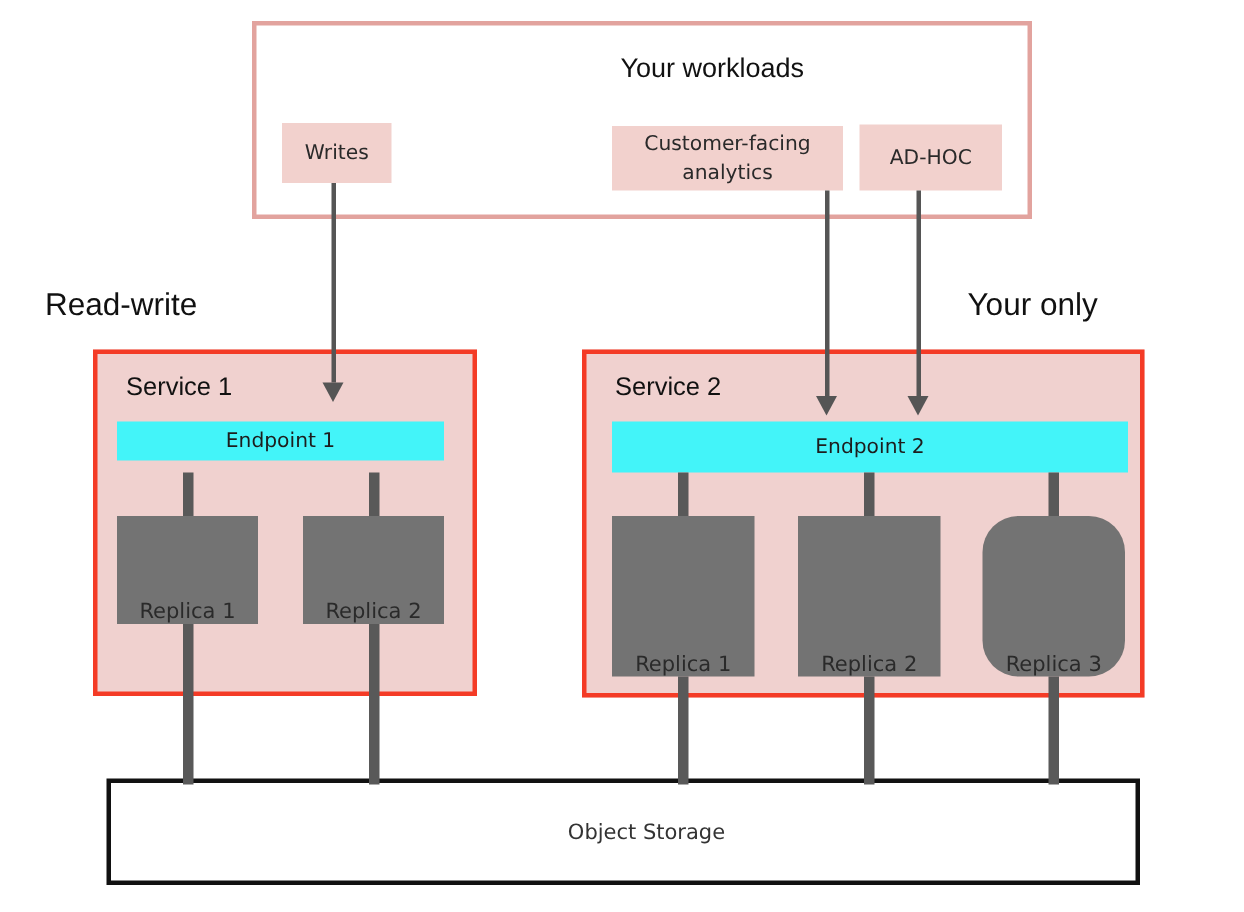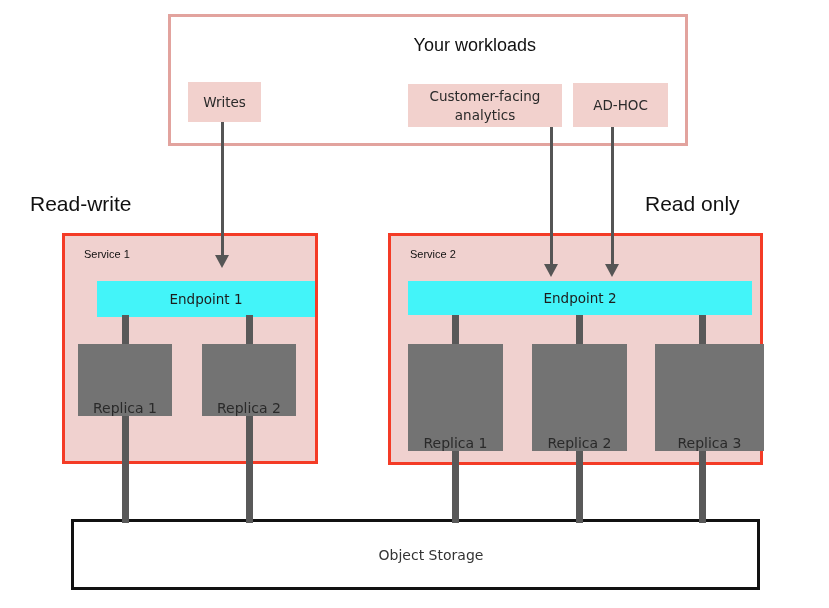--- a/index.html
+++ b/index.html
@@ -17,21 +17,21 @@
   .wl-label{
     background:#f2d1cd;display:flex;align-items:center;justify-content:center;
     font-size:13.5px;color:#2a2a2a;text-align:center;line-height:1.35;
   }
 
   
   .mode-label{font-family:"Liberation Sans",sans-serif;font-size:21px;color:#111;}
 
   
   .service-box{border:3px solid #f43b26;background:#f0d1cf;}
-  .service-title{font-family:"Liberation Sans",sans-serif;font-size:11px;color:#111;}
+  .service-title{font-family:"Liberation Sans",sans-serif;font-size:17px;color:#111;}
 
   .endpoint-bar{
     background:#43f4f9;display:flex;align-items:center;justify-content:center;
     font-size:13.5px;color:#1d1d1d;
   }
   .replica-box{
     background:#737373;display:flex;align-items:flex-end;justify-content:center;
     font-size:14px;color:#2a2a2a;
   }
 
@@ -76,27 +76,27 @@
   <div class="arrow-head" style="left:215px;top:255px;"></div>
 
   <div class="arrow-line" style="left:550px;top:127px;height:137px;"></div>
   <div class="arrow-head" style="left:544px;top:264px;"></div>
 
   <div class="arrow-line" style="left:611px;top:127px;height:137px;"></div>
   <div class="arrow-head" style="left:605px;top:264px;"></div>
 
   <div class="abs mode-label" style="left:30px;top:192px;">Read-write</div>
 
-  <div class="abs mode-label" style="left:645px;top:192px;">Read only</div>
+  <div class="abs mode-label" style="left:645px;top:192px;">Your only</div>
 
   <div class="abs service-box" style="left:62px;top:233px;width:256px;height:231px;"></div>
 
   <div class="abs service-title" style="left:84px;top:248px;">Service 1</div>
 
-  <div class="abs endpoint-bar" style="left:78px;top:281px;width:218px;height:36px;z-index:5;margin-left:19px;">
+  <div class="abs endpoint-bar" style="left:78px;top:281px;width:218px;height:26px;z-index:5;">
     <span>Endpoint 1</span>
   </div>
 
   <div class="abs replica-box" style="left:78px;top:344px;width:94px;height:72px;z-index:5;">
     <span>Replica 1</span>
   </div>
   <div class="abs replica-box" style="left:202px;top:344px;width:94px;height:72px;z-index:5;">
     <span>Replica 2</span>
   </div>
 
@@ -112,21 +112,21 @@
   <div class="abs endpoint-bar" style="left:408px;top:281px;width:344px;height:34px;z-index:5;">
     <span>Endpoint 2</span>
   </div>
 
   <div class="abs replica-box" style="left:408px;top:344px;width:95px;height:107px;z-index:5;">
     <span>Replica 1</span>
   </div>
   <div class="abs replica-box" style="left:532px;top:344px;width:95px;height:107px;z-index:5;">
     <span>Replica 2</span>
   </div>
-  <div class="abs replica-box" style="left:655px;top:344px;width:109px;height:107px;z-index:5;">
+  <div class="abs replica-box" style="left:655px;top:344px;width:95px;height:107px;z-index:5;border-radius:24px;">
     <span>Replica 3</span>
   </div>
 
   <div class="connector" style="left:452px;top:315px;height:29px;"></div>
   <div class="connector" style="left:576px;top:315px;height:29px;"></div>
   <div class="connector" style="left:699px;top:315px;height:29px;"></div>
   <div class="connector" style="left:452px;top:451px;height:72px;"></div>
   <div class="connector" style="left:576px;top:451px;height:72px;"></div>
   <div class="connector" style="left:699px;top:451px;height:72px;"></div>
 

